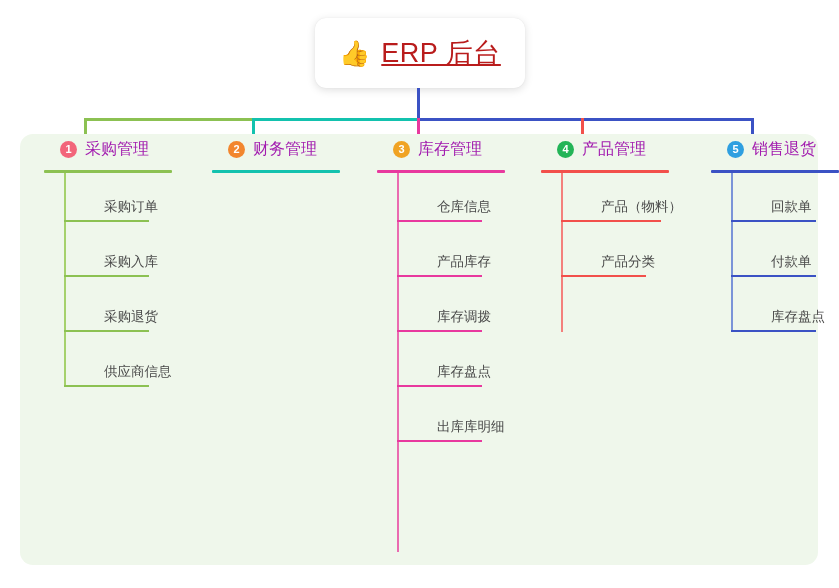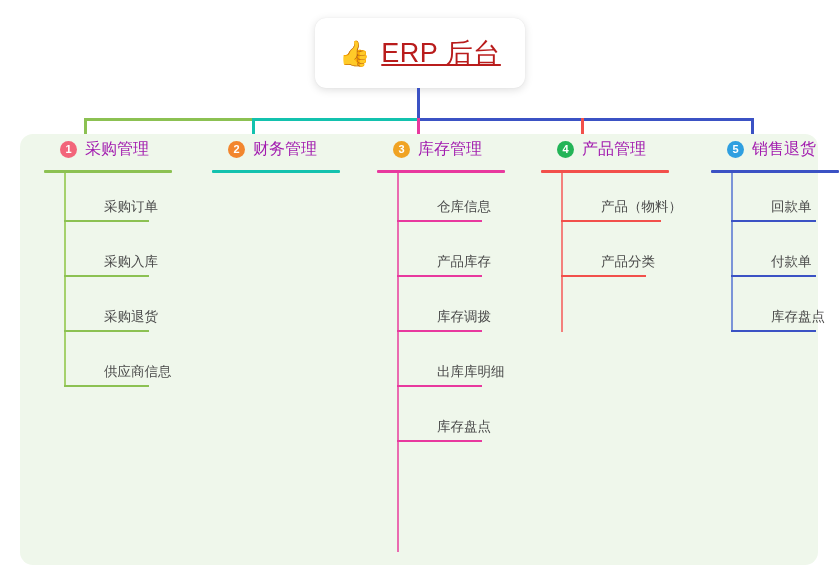--- a/index.html
+++ b/index.html
@@ -213,25 +213,25 @@
       </div>
       <div class="leaf">
         <span class="leaf-label">产品库存</span>
         <span class="leaf-rule" style="background: rgb(232, 57, 158);"></span>
       </div>
       <div class="leaf">
         <span class="leaf-label">库存调拨</span>
         <span class="leaf-rule" style="background: rgb(232, 57, 158);"></span>
       </div>
       <div class="leaf">
+        <span class="leaf-label">库存盘点</span>
+        <span class="leaf-rule" style="background: rgb(232, 57, 158);"></span>
+      </div>
+      <div class="leaf">
         <span class="leaf-label">出库库明细</span>
-        <span class="leaf-rule" style="background: rgb(232, 57, 158);"></span>
-      </div>
-      <div class="leaf">
-        <span class="leaf-label">库存盘点</span>
         <span class="leaf-rule" style="background: rgb(232, 57, 158);"></span>
       </div>
     </div>
   </div>
 
   <div class="column" style="left:519px;">
     <div class="col-header">
       <span class="badge" style="background: rgb(35, 180, 87);">4</span>
       <span class="col-title">产品管理</span>
     </div>

